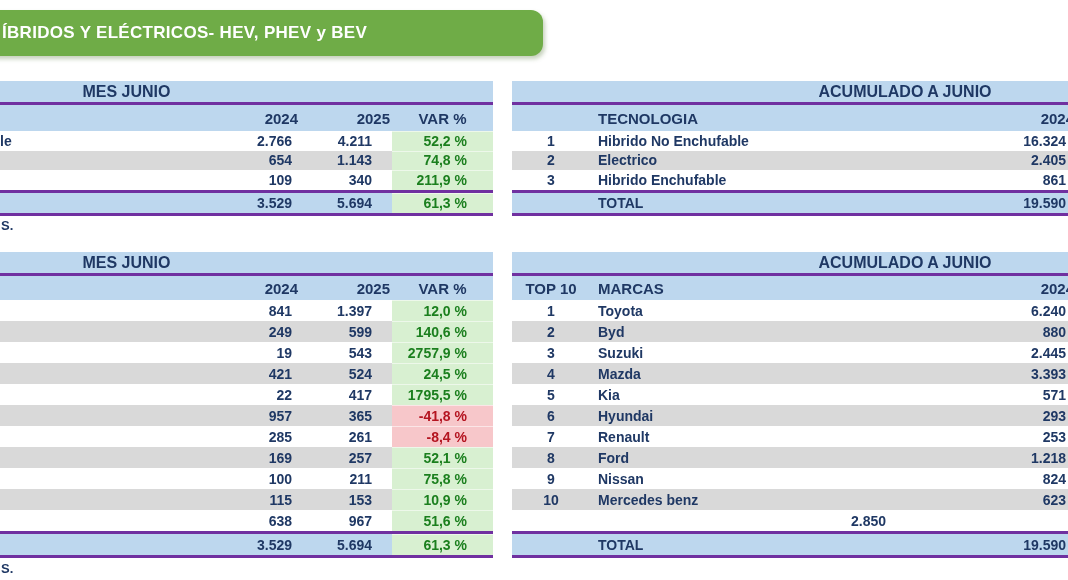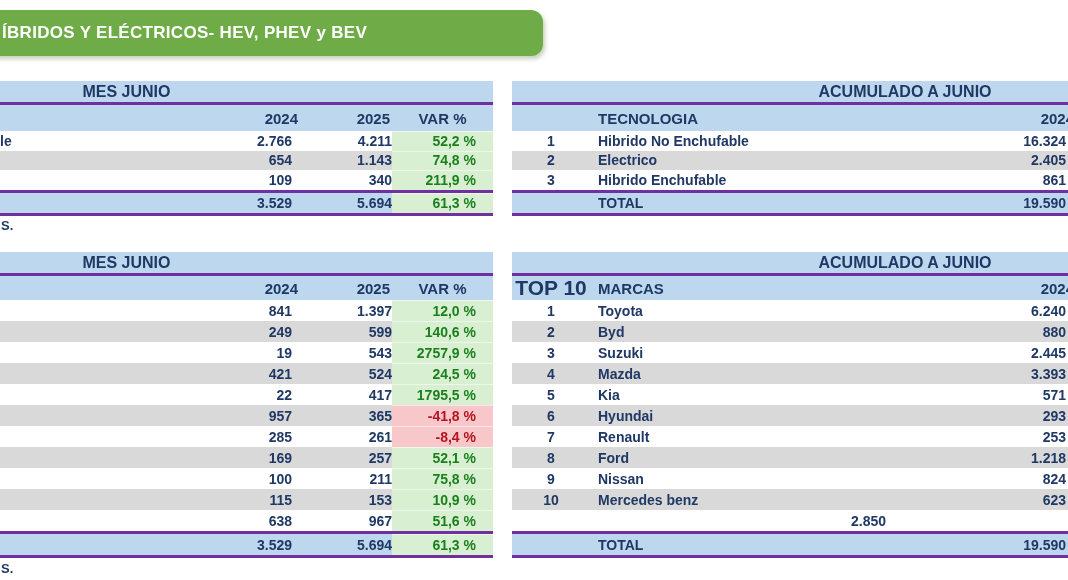--- a/index.html
+++ b/index.html
@@ -39,34 +39,34 @@
     background:var(--blue,#BDD7EE);
     border-top:3px solid var(--purple,#7030A0);
     border-bottom:3px solid var(--purple,#7030A0);
     display:flex;align-items:center;
   }
   .top-t .xrow{height:20px;}
   .bot-t .xrow{height:21px;}
   
   .c-label{width:430px;box-sizing:border-box;padding-left:240px;overflow:hidden;white-space:nowrap;}
   .c-y   {width:110px;box-sizing:border-box;text-align:right;padding-right:8px;}
-  .c-y2  {width:92px; box-sizing:border-box;text-align:right;padding-right:0;}
-  .c-var {width:101px;box-sizing:border-box;text-align:right;padding-right:17px;height:100%;
+  .c-y2  {width:92px; box-sizing:border-box;text-align:right;padding-right:20px;}
+  .c-var {width:101px;box-sizing:border-box;text-align:right;padding-right:26px;height:100%;
           display:flex;align-items:center;justify-content:flex-end;}
   .hrow .c-y,.hrow .c-y2{padding-right:2px;}
   .hrow .c-var{justify-content:center;padding-right:0;text-align:center;}
   .drow .c-var.pos,.xrow .c-var.pos{background:var(--greenbg,#D8F0D1);color:var(--greentx,#1B7F1E);box-shadow:inset 0 1px 0 rgba(255,255,255,.55);}
   .drow .c-var.neg{background:var(--redbg,#F7C7CA);color:var(--redtx,#B41420);box-shadow:inset 0 1px 0 rgba(255,255,255,.55);}
   
   .c-rank{width:78px;text-align:center;}
   .c-name{width:180px;box-sizing:border-box;padding-left:8px;white-space:nowrap;overflow:hidden;}
   .c-val {width:308px;box-sizing:border-box;text-align:right;padding-right:12px;}
   .c-fill{flex:1;}
   .hrow .c-val{padding-right:4px;}
-  .hrow .c-rank{font-size:21px;}
+  .hrow .c-rank{font-size:15px;}
   
   .note{position:absolute;left:1px;font-size:13px;color:var(--navy,#1F3864);}
 </style>
 </head>
 <body style="--banner: #6FAC47; --blue: #BDD7EE; --gray: #D9D9D9; --navy: #1F3864; --purple: #7030A0; --greenbg: #D8F0D1; --greentx: #1B7F1E; --redbg: #F7C7CA; --redtx: #B41420;">
 
 <div class="banner">
   <span>ÍBRIDOS Y ELÉCTRICOS- HEV, PHEV y BEV</span>
 </div>
 

